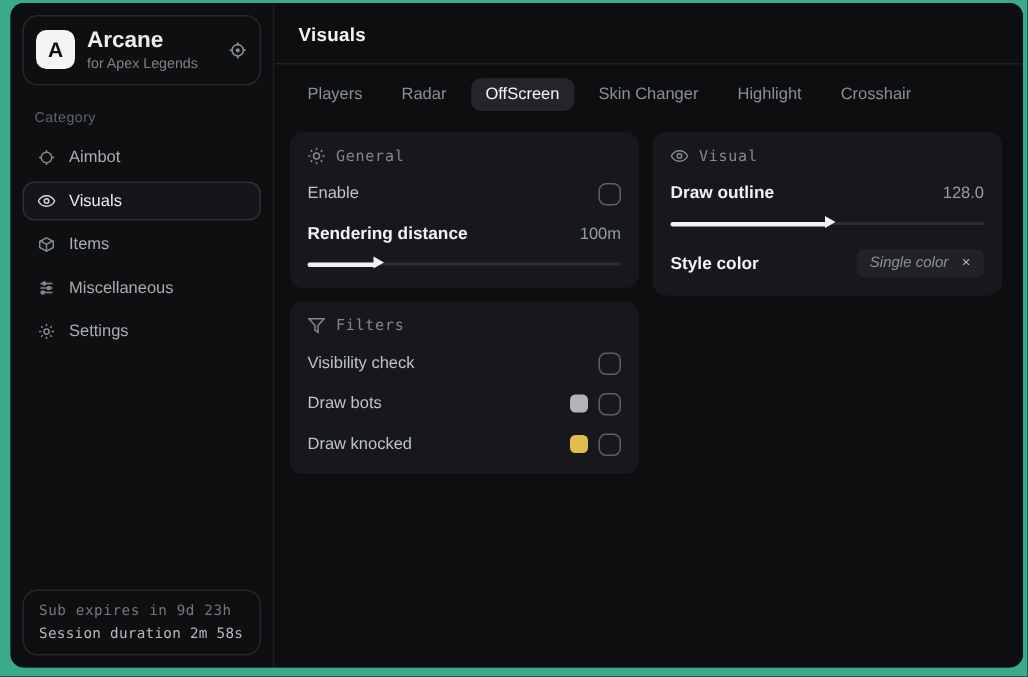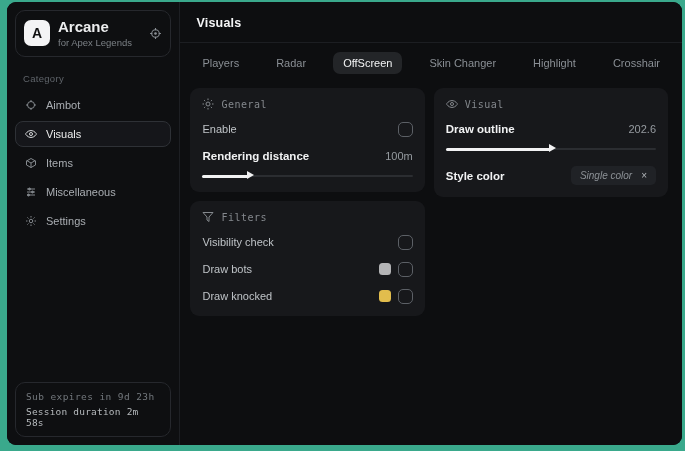--- a/index.html
+++ b/index.html
@@ -34,21 +34,21 @@
   .sub-card { border:1px solid #26282d; border-radius:10px; padding:8px 10px;
               font-family:"DejaVu Sans Mono", monospace; }
   .sub-line1 { font-size:9.5px; color:#73787d; letter-spacing:.4px; }
   .sub-line2 { font-size:9.5px; color:#b6babd; margin-top:4px; letter-spacing:.2px; }
 
   
   .main { flex:1; display:flex; flex-direction:column; background:#0d0e10; }
   .main-header { padding:14px 16px 12px 16px; border-bottom:1px solid #1c1e22; }
   .page-title { font-size:12.5px; font-weight:700; color:#f4f5f6; letter-spacing:.2px; }
 
-  .tabbar { display:flex; gap:17px; padding:9px 12px 4px 12px; }
+  .tabbar { display:flex; gap:6px; padding:9px 12px 4px 12px; }
   .tab { font-size:11px; color:#8a8f95; padding:5px 10px; border-radius:7px; cursor:default; white-space:nowrap; }
   .tab.active { background:#232528; color:#f2f3f4; }
 
   .content { padding:10px 14px 10px 10px; display:grid; grid-template-columns:1fr 1fr;
              gap:9px; align-items:start; }
   .col { display:flex; flex-direction:column; gap:9px; }
 
   .panel { background:#17181b; border-radius:9px; padding:10px 12px 12px 12px; }
   .panel-header { display:flex; align-items:center; gap:7px; color:#84888d;
                   font-family:"DejaVu Sans Mono", monospace; font-size:10px; letter-spacing:.5px; }
@@ -252,21 +252,21 @@
               <svg width="12" height="12" viewBox="0 0 24 24" fill="none" stroke="currentColor" stroke-width="2">
                 <path d="M1 12s4-7 11-7 11 7 11 7-4 7-11 7S1 12 1 12z"></path>
                   <circle cx="12" cy="12" r="3"></circle>
               </svg>
             </span>
             <span>Visual</span>
           </div>
 
           <div class="row">
             <span class="lbl strong">Draw outline</span>
-            <span class="val">202.6</span>
+            <span class="val">128.0</span>
           </div>
           <div class="slider">
             <div class="track"></div>
             <div class="fill" style="width: 50%;"></div>
             <div class="arrow" style="left: 50%;"></div>
           </div>
 
           <div class="row" style="margin-top:13px;">
             <span class="lbl strong">Style color</span>
             <span class="select-pill">

